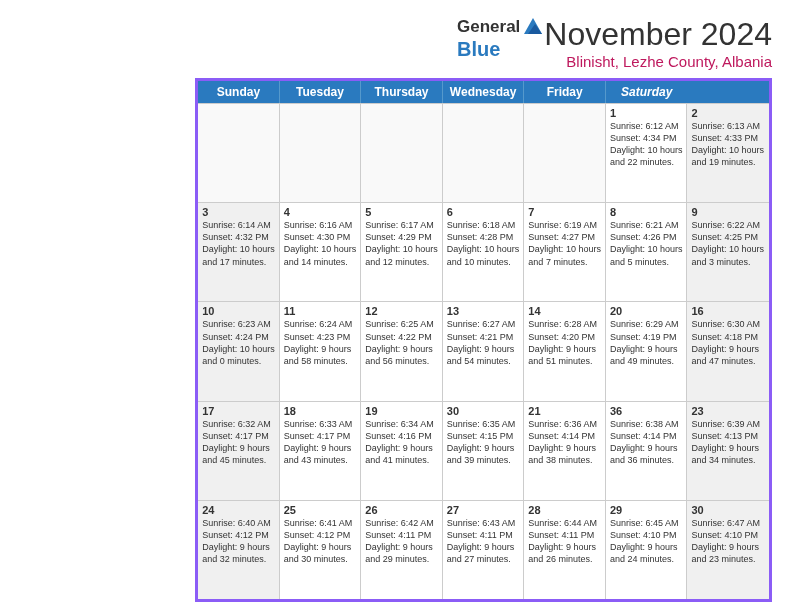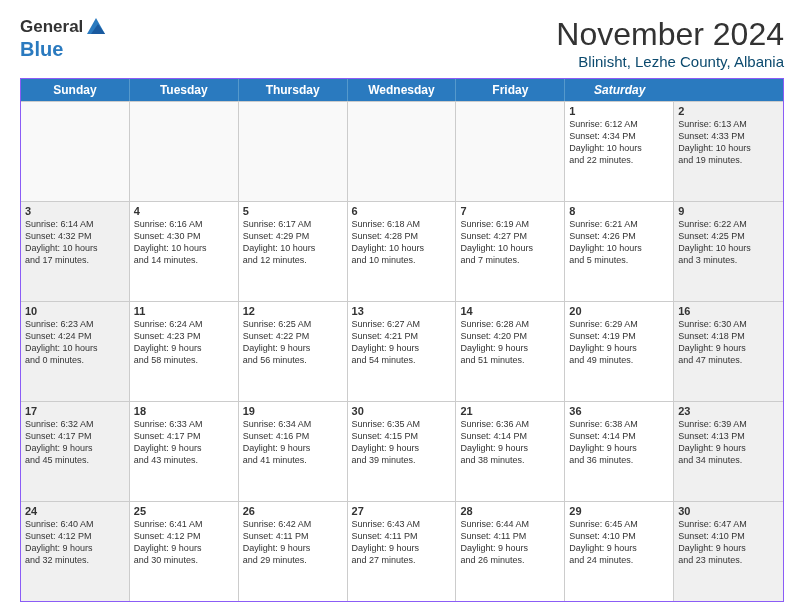--- a/index.html
+++ b/index.html
@@ -6,23 +6,24 @@
     body {
       font-family: Arial, sans-serif;
       background: #fff;
       width: 792px;
       height: 612px;
       overflow: hidden;
     }
     .page {
       width: 792px;
       height: 612px;
-      padding: 16px 8px 10px 20px;
-      display: flex;
-      flex-direction: column;
+      padding: 16px 20px 10px 20px;
+      display: flex;
+      flex-direction: column;
+      align-items: flex-end;
     }
     .header {
       display: flex;
       align-items: flex-start;
       justify-content: space-between;
       margin-bottom: 8px;
     }
     .logo {
       display: flex;
       flex-direction: column;
@@ -40,27 +41,27 @@
     .title-block {
       text-align: right;
     }
     .month-title {
       font-size: 32px;
       font-weight: normal;
       color: #333;
     }
     .location-subtitle {
       font-size: 15px;
-      color: #0c4a6e;
+      color: #be185d;
     }
     .calendar {
       flex: 1;
       display: flex;
       flex-direction: column;
-      border: 1px solid #8b5cf6;
+      border: 3px solid #8b5cf6;
     }
     .cal-header-row {
       display: grid;
       grid-template-columns: repeat(7, 1fr);
       background: #2a7abf;
     }
     .cal-header-cell {
       color: #fff;
       font-size: 12px;
       font-weight: bold;

